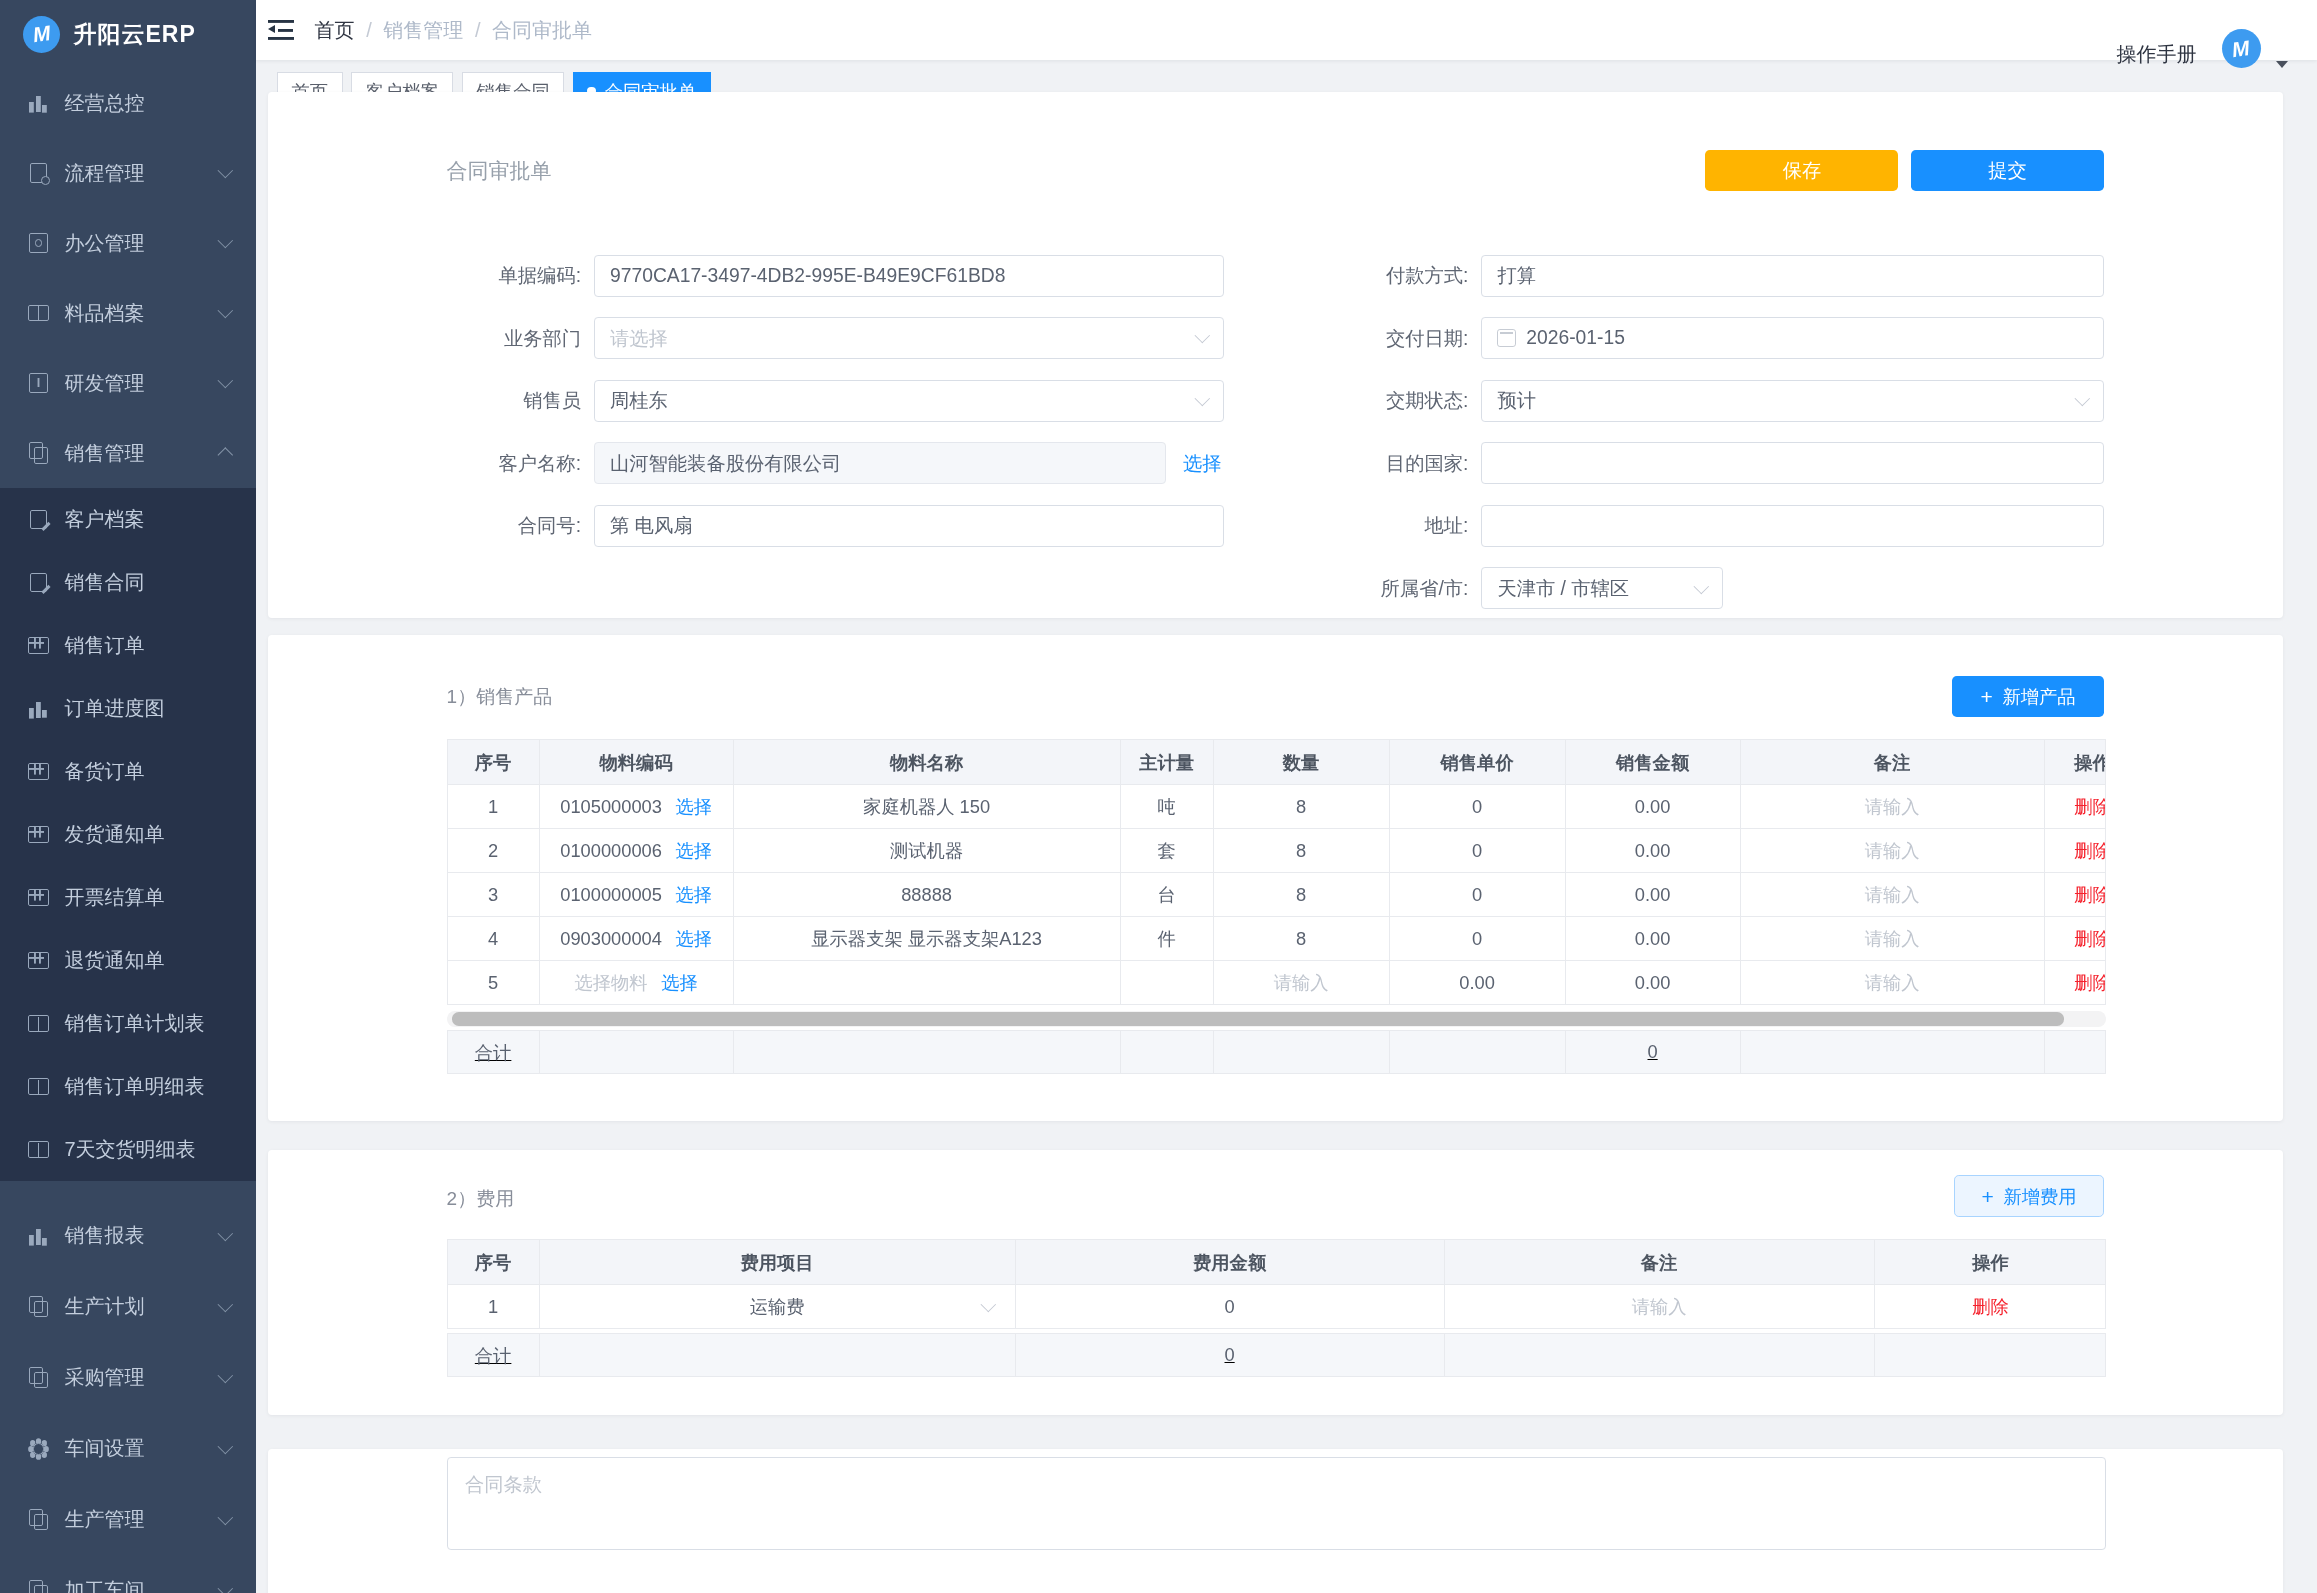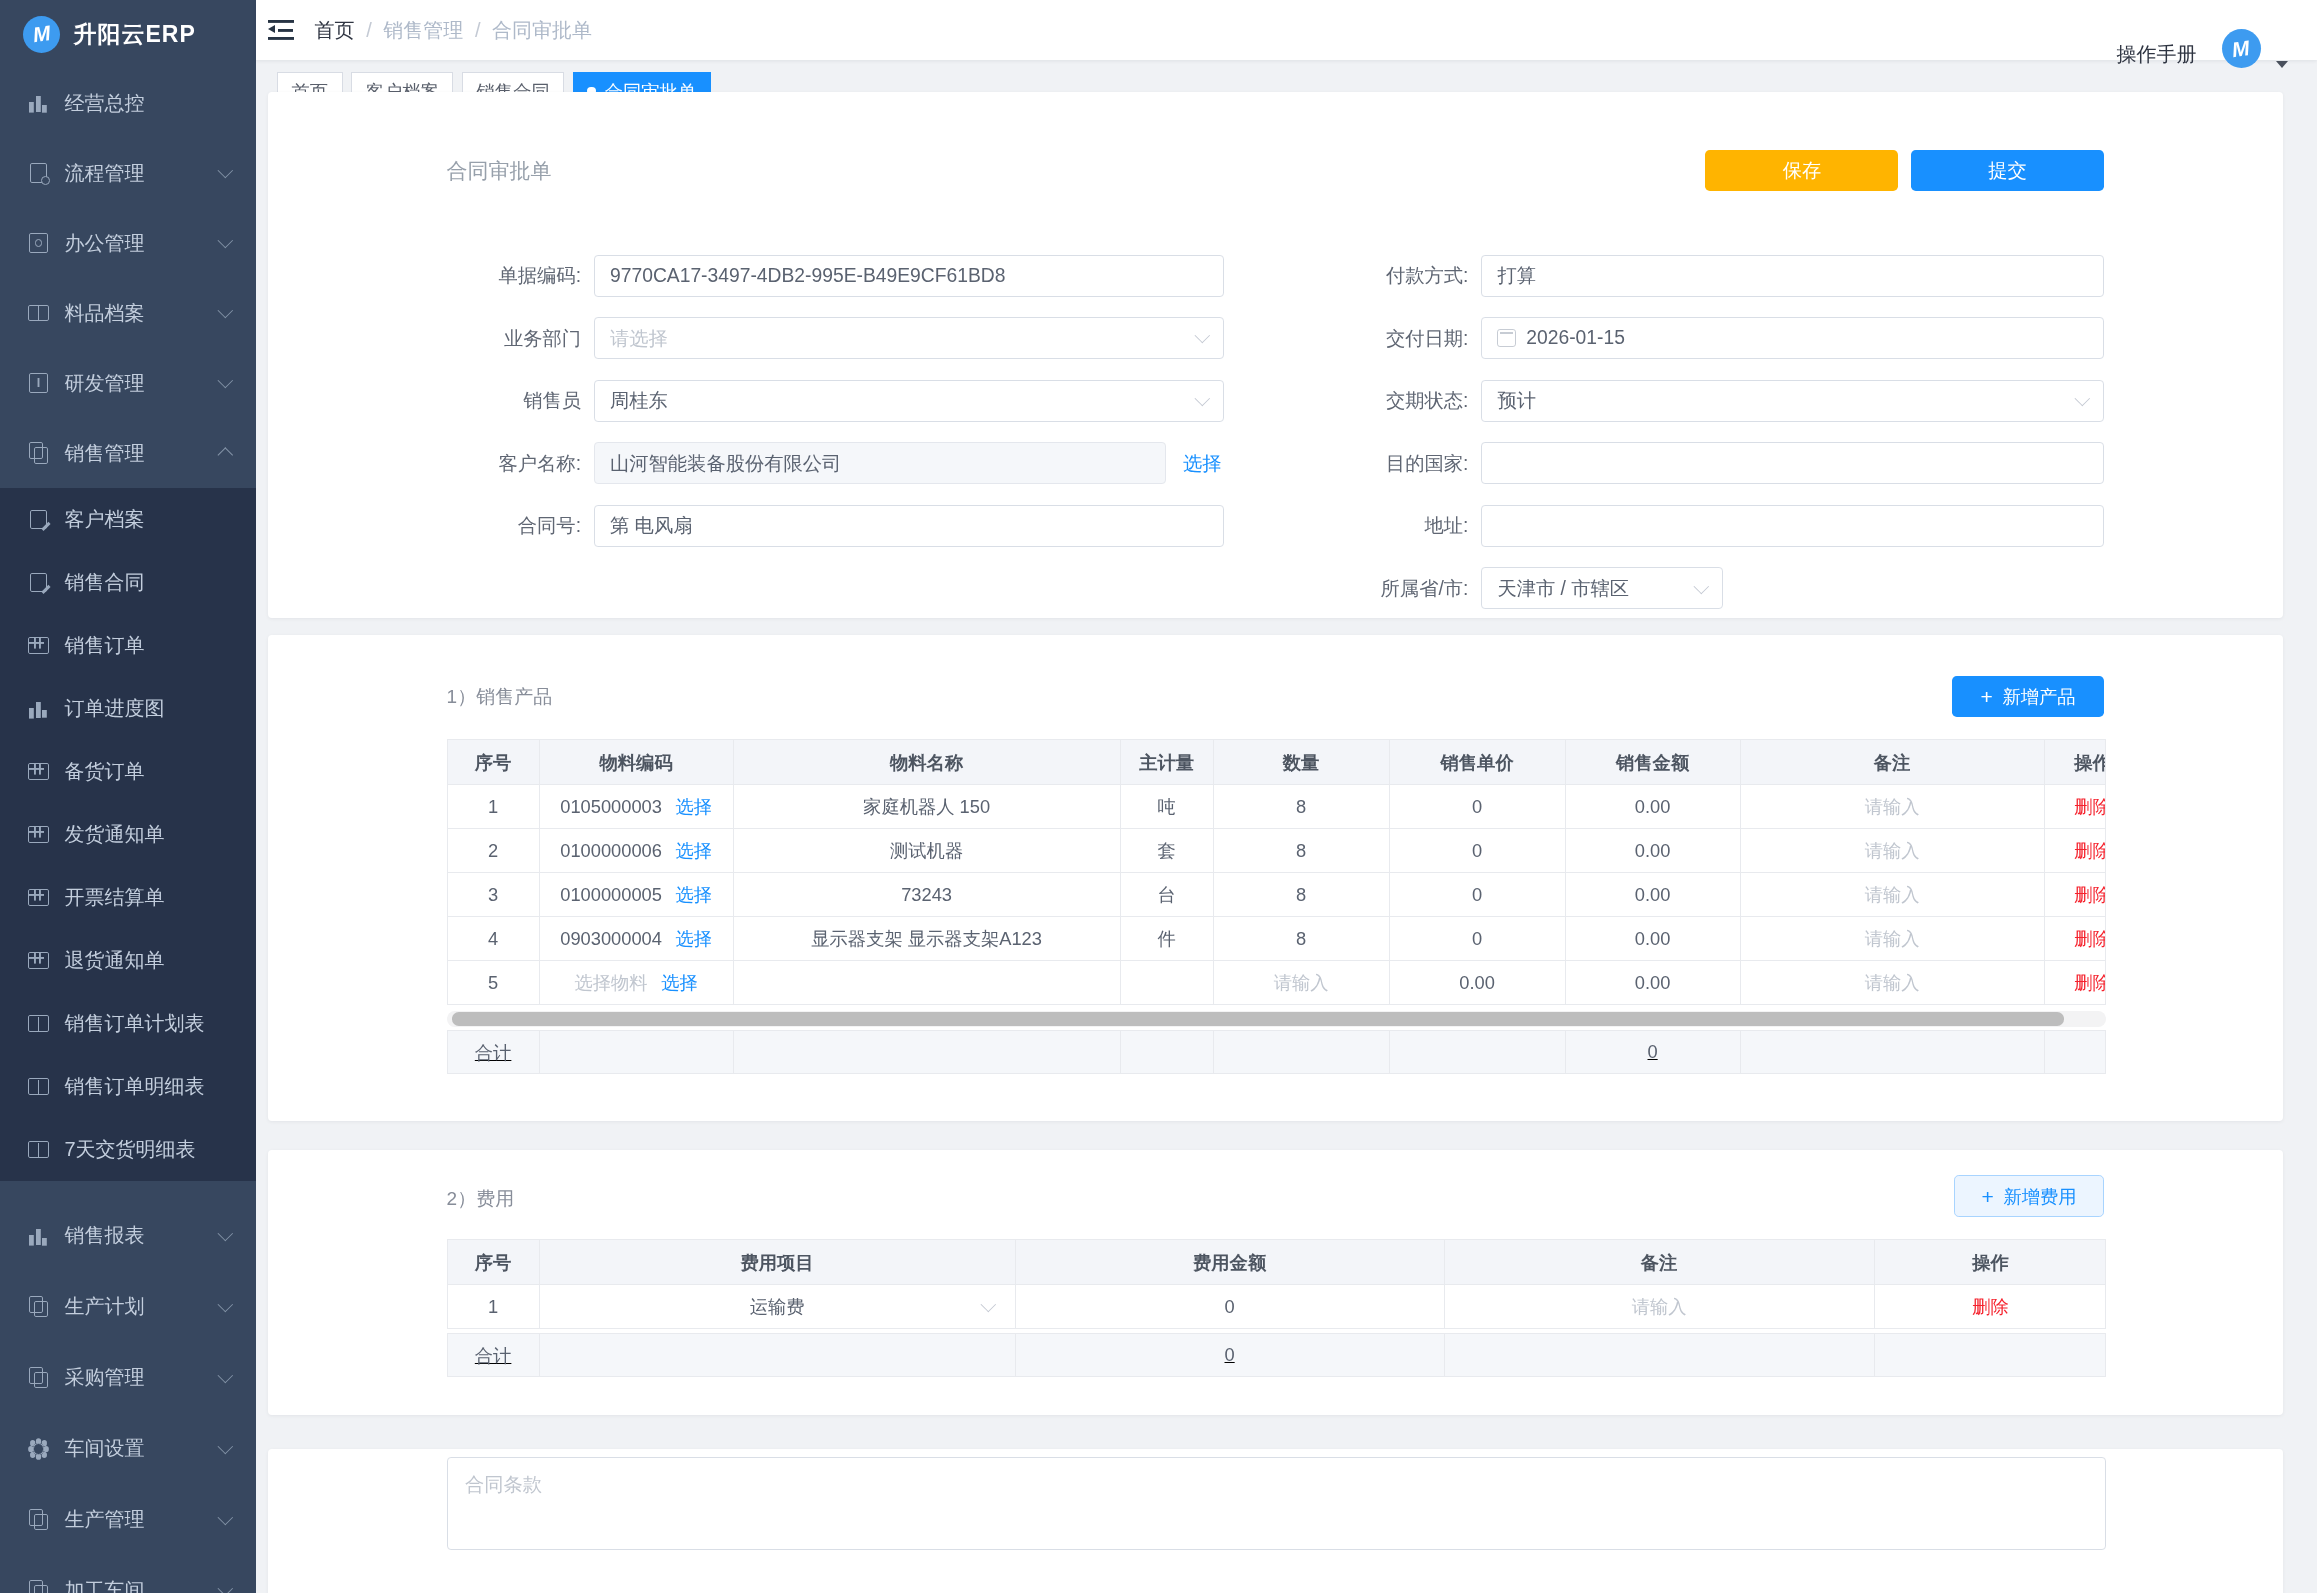--- a/index.html
+++ b/index.html
@@ -448,21 +448,21 @@
               </div>
               <div class="tr">
                 <div class="td" style="flex-basis: 92px;">
                   <span class="val">3</span>
                 </div>
                 <div class="td" style="flex-basis: 194px;">
                   <span class="val">0100000005</span>
                   <span class="link">选择</span>
                 </div>
                 <div class="td" style="flex-basis: 387px;">
-                  <span class="val">73243</span>
+                  <span class="val">88888</span>
                 </div>
                 <div class="td" style="flex-basis: 93px;">
                   <span class="val">台</span>
                 </div>
                 <div class="td" style="flex-basis: 176px;">
                   <span class="val">8</span>
                 </div>
                 <div class="td" style="flex-basis: 176px;">
                   <span class="val">0</span>
                 </div>

